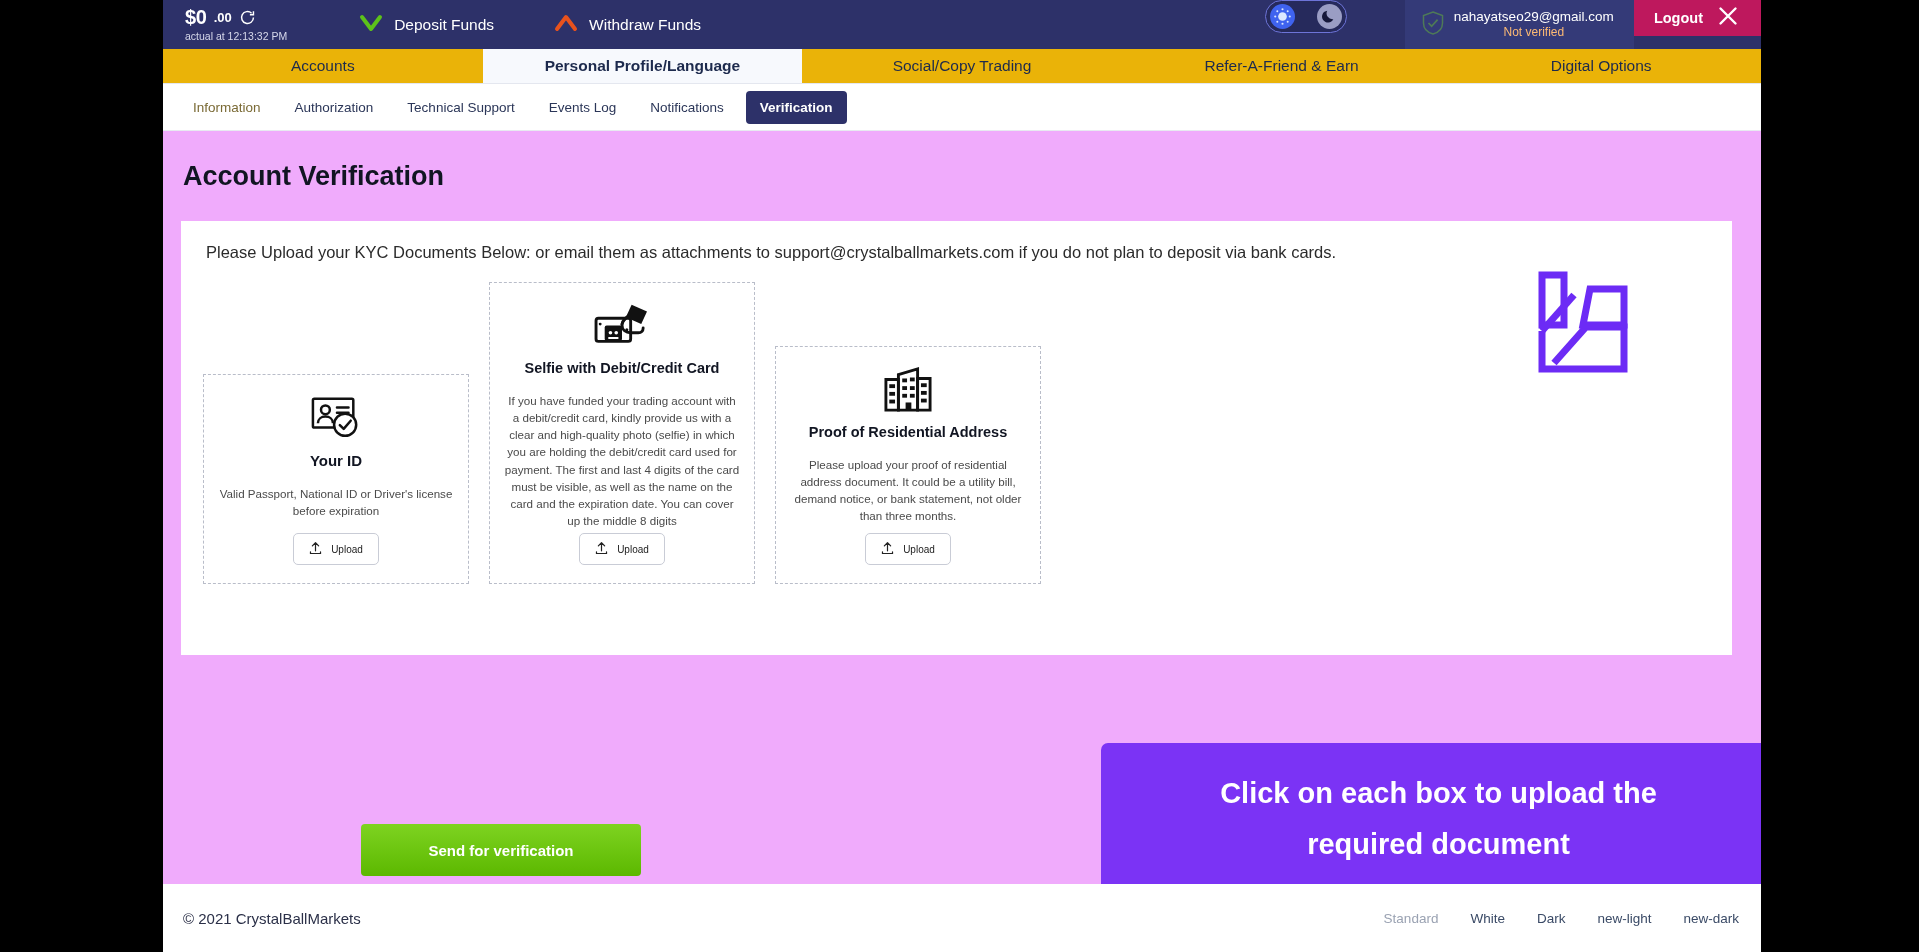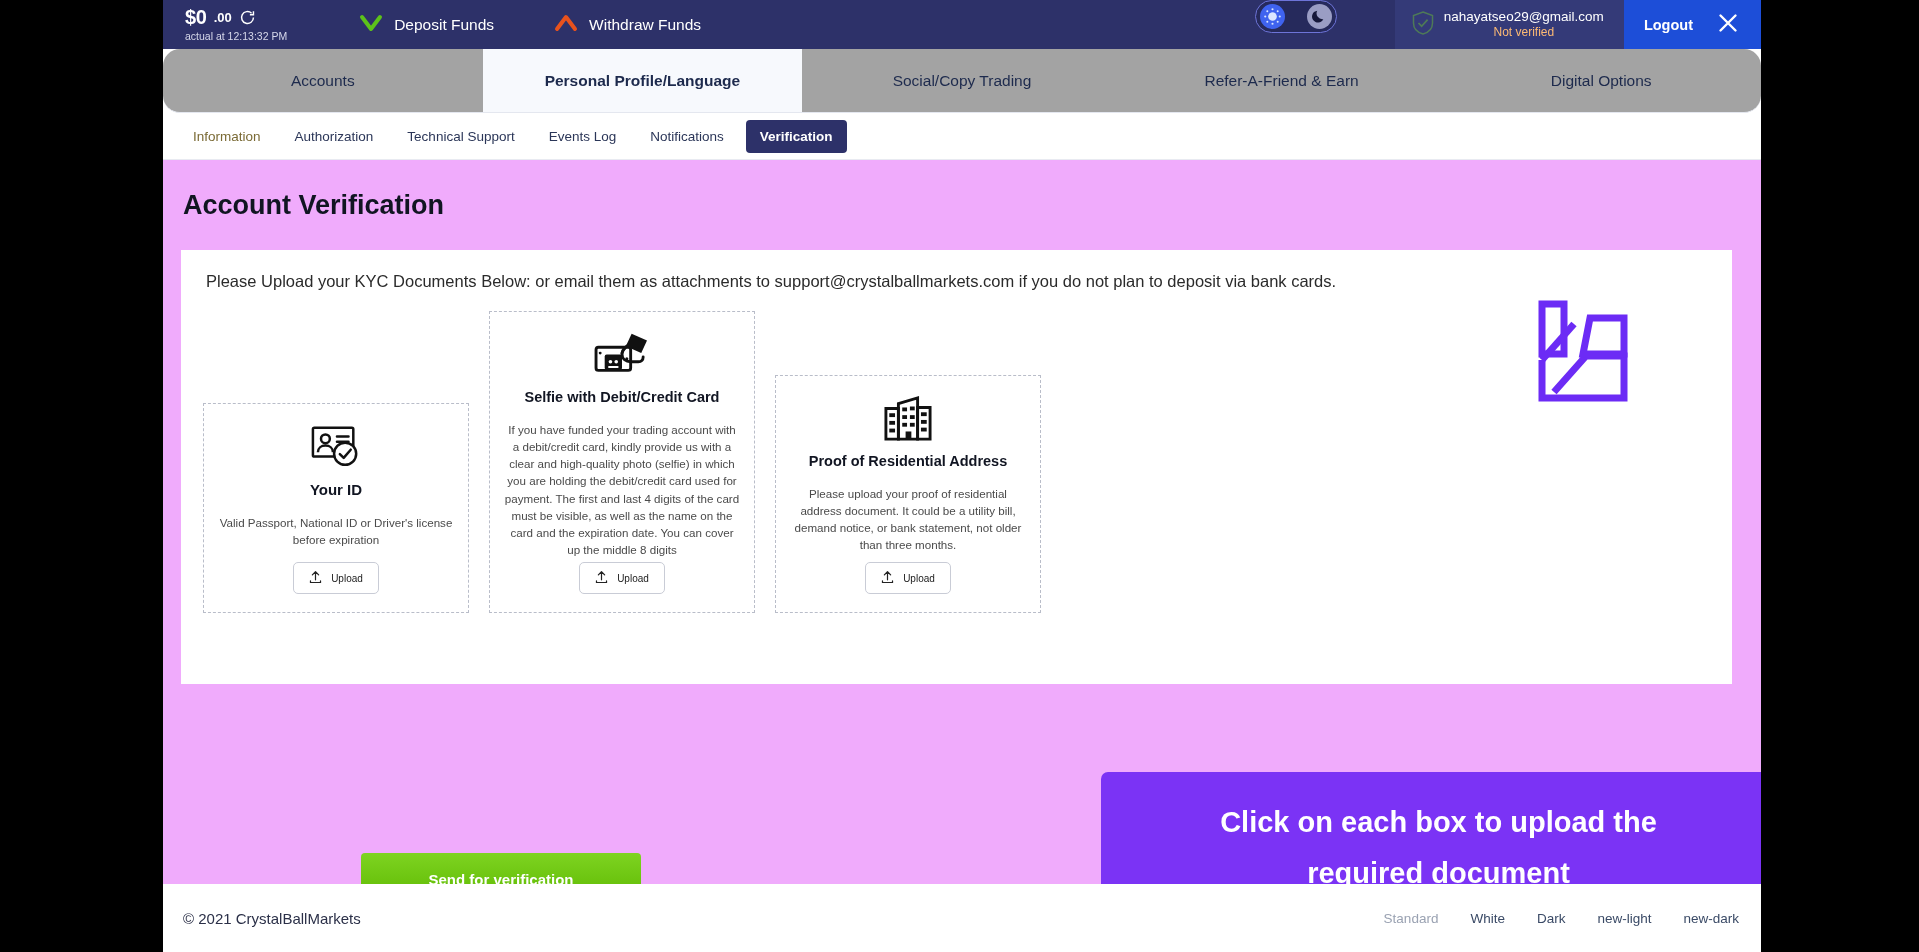--- a/index.html
+++ b/index.html
@@ -72,33 +72,32 @@
   .account-block {
     display: flex; align-items: center; gap: 9px;
     background: #343a78; height: 49px; padding: 0 20px 0 16px;
     margin-left: 58px;
   }
   .account-text { line-height: 1.25; }
   .account-email { font-size: 13.5px; color: #ffffff; }
   .account-status { font-size: 12px; color: #fdba74; text-align: center; }
 
   .logout-block {
-    display: flex; align-items: center; gap: 24px;
-    background: #1d4ed8; height: 49px; padding: 0 22px 0 20px;
+    display: flex; align-items: center; gap: 14px;
+    background: #be185d; height: 36px; padding: 0 22px 0 20px;
     cursor: pointer;
   }
   .logout-label { font-size: 14.5px; font-weight: bold; color: #ffffff; }
 
   
   .mainnav {
-    height: 64px;
-    background: #a3a3a3;
+    height: 35px;
+    background: #eab308;
     display: flex;
     border-bottom: 1px solid #e4e7ef;
-    border-radius: 17px;
   }
   .mainnav-item {
     flex: 1;
     display: flex; align-items: center; justify-content: center;
     font-size: 15.5px; color: #1d2a4d;
     cursor: pointer;
   }
   .mainnav-item.active {
     background: #f7f9fd;
     font-weight: bold;

